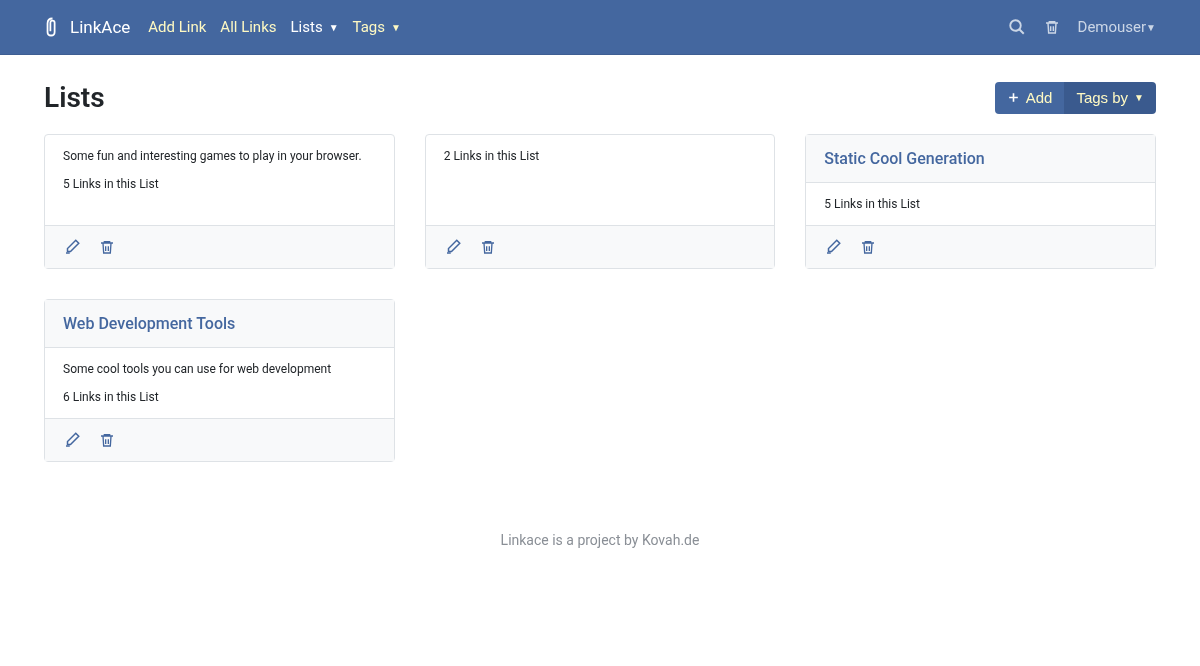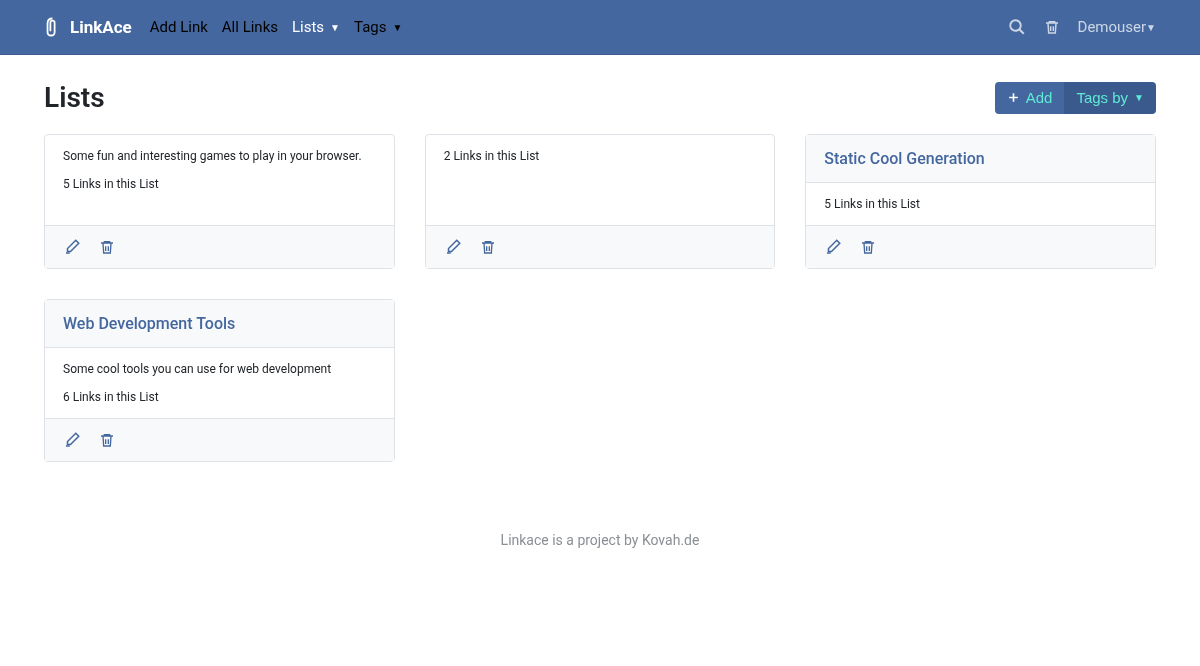--- a/index.html
+++ b/index.html
@@ -1,29 +1,29 @@
 <!DOCTYPE html>
 <html><head>
 <meta charset="utf-8">
 <style>
 *{box-sizing:border-box;margin:0;padding:0}
 body{font-family:-apple-system,BlinkMacSystemFont,"Segoe UI",Roboto,sans-serif;background:#fff;color:#212529;width:1200px}
 .navbar{background:#44679f;height:55px;display:flex;align-items:center;padding:0 44px;color:#fff;border-bottom:1px solid rgba(0,0,0,.08)}
-.brand{display:flex;align-items:center;gap:9px;font-weight:700;font-size:17px;margin-right:18px;cursor:pointer}
+.brand{display:flex;align-items:center;gap:9px;font-weight:400;font-size:17px;margin-right:18px;cursor:pointer}
 .navlinks{display:flex;gap:14px;font-size:15px}
-.navlink{color:#000000;cursor:pointer;display:flex;align-items:center;gap:6px}
+.navlink{color:#fef9c3;cursor:pointer;display:flex;align-items:center;gap:6px}
 .navlink.active{color:#fff}
 .rightnav{margin-left:auto;display:flex;align-items:center;gap:18px;color:#cbd6e6}
 .iconbtn{cursor:pointer;display:flex;align-items:center}
 .userlink{display:flex;align-items:center;cursor:pointer;font-size:15px}
 .container{padding:26px 44px 20px}
 .page-head{display:flex;align-items:center;justify-content:space-between;margin-bottom:20px}
 h2{font-weight:600;font-size:28px}
 .actions{display:flex}
-.btn{background:#44679f;color:#5eead4;border:none;font-size:15px;cursor:pointer;display:flex;align-items:center;gap:6px;height:32px;border-radius:4px}
+.btn{background:#44679f;color:#fef9c3;border:none;font-size:15px;cursor:pointer;display:flex;align-items:center;gap:6px;height:32px;border-radius:4px}
 .btn.add{padding:0 12px;border-top-right-radius:0;border-bottom-right-radius:0}
 .btn.order{background:#3a5a8e;padding:0 12px;border-top-left-radius:0;border-bottom-left-radius:0}
 .grid{display:grid;grid-template-columns:repeat(3,1fr);gap:30px}
 .card{border:1px solid #dee2e6;border-radius:4px;display:flex;flex-direction:column}
 .card-header{background:#f8f9fa;padding:14px 18px;border-bottom:1px solid #dee2e6}
 .card-title{color:#44679f;font-weight:500;font-size:16px;cursor:pointer}
 .card-body{padding:14px 18px;flex:1;font-size:12px}
 .card-desc{margin-bottom:14px}
 .card-footer{background:#f8f9fa;padding:12px 18px;border-top:1px solid #dee2e6;display:flex;gap:18px}
 .footer-icon{color:#44679f;cursor:pointer}

